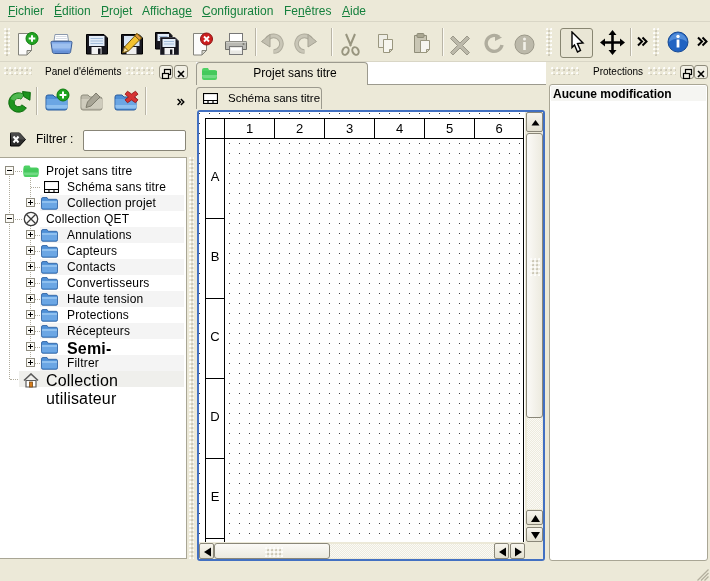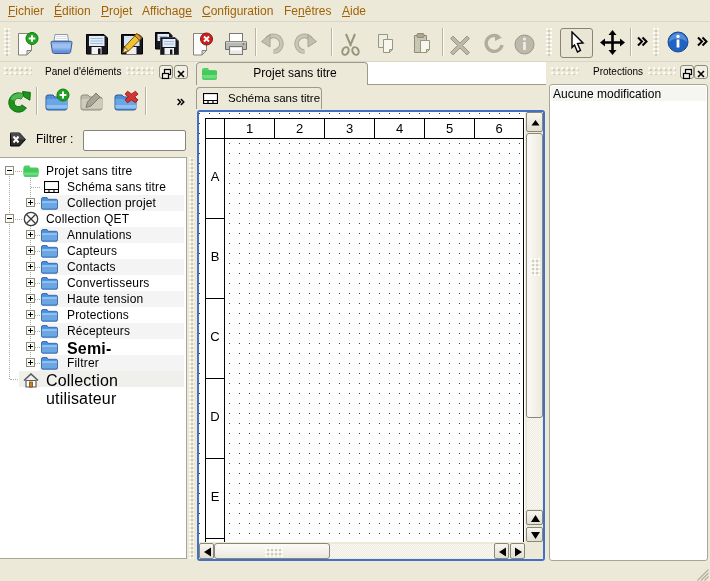--- a/index.html
+++ b/index.html
@@ -1,19 +1,19 @@
 <!DOCTYPE html>
 <html><head><meta charset="utf-8">
 <style>
 html,body{margin:0;padding:0;}
 body{width:710px;height:581px;overflow:hidden;background:#ece9d8;
   font-family:"Liberation Sans",sans-serif;}
 #app{position:relative;width:710px;height:581px;background:#ece9d8;}
 .abs{position:absolute;}
-.menu{position:absolute;top:4px;font-size:12px;color:#a16207;text-align:right;}
+.menu{position:absolute;top:4px;font-size:12px;color:#15803d;text-align:right;}
 .hdl{position:absolute;background:
   radial-gradient(circle at 1.2px 1.2px,#fdfdfb 0.9px,transparent 1.2px),
   radial-gradient(circle at 3.2px 3.2px,#cdc9b8 0.9px,transparent 1.2px);
   background-size:4px 4px;}
 .sepv{position:absolute;width:1px;background:#b9b5a6;box-shadow:1px 0 0 #fbfaf4;}
 .ttlbtn{position:absolute;width:14px;height:14px;border:1px solid #8f8c7c;
   border-radius:3px;background:#f1efe4;box-sizing:border-box;}
 #tree div{letter-spacing:0.18px;}
 .exp{position:absolute;width:9px;height:9px;border:1px solid #8e8b7f;background:#fbfaf6;
   box-sizing:border-box;top:3px;}
@@ -495,20 +495,20 @@
 <div class="abs" style="left:593px;top:66px;font-size:10px;">Protections</div>
 <div class="ttlbtn" style="left:680px;top:65px;"><svg width="12" height="12">
         <rect x="4.5" y="1.5" width="6" height="5" fill="none" stroke="#000" stroke-width="1.2"></rect>
         <rect x="2.5" y="5.5" width="6" height="5" fill="#f1efe4" stroke="#000" stroke-width="1.2"></rect>
       </svg></div>
 <div class="ttlbtn" style="left:694px;top:65px;"><svg width="12" height="12">
         <path d="M3 3 L9 9 M9 3 L3 9" stroke="#000" stroke-width="1.6"></path>
       </svg></div>
 <div class="abs" style="left:549px;top:84px;width:159px;height:477px;background:#fff;border:1px solid #a9a695;border-radius:3px;box-sizing:border-box;">
   <div style="position:absolute;left:1px;top:1px;width:155px;height:15px;background:#f5f5f2;"></div>
-      <div style="position:absolute;left:3px;top:2px;font-size:12px;">Aucune modification</div>
+      <div style="position:absolute;left:3px;top:2px;font-size:12px;font-weight:bold;">Aucune modification</div>
 </div>
 
 <svg class="abs" style="left:697px;top:569px" width="12" height="12">
       <path d="M11.5 0.5 L0.5 11.5 M11.5 4 L4 11.5 M11.5 7.5 L7.5 11.5" stroke="#b3af9e" stroke-width="1.3"></path>
     </svg>
 
 </div>
 
 </body></html>

